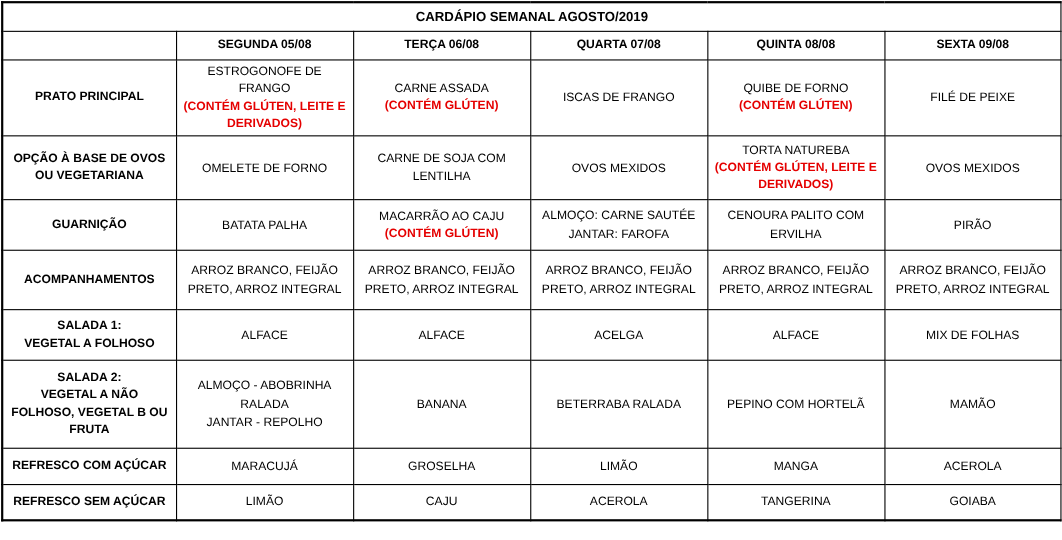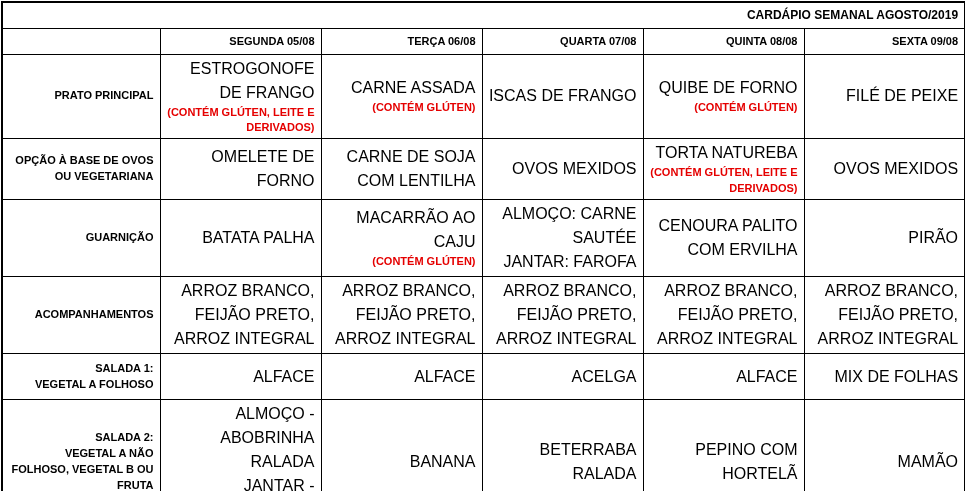--- a/index.html
+++ b/index.html
@@ -6,33 +6,33 @@
   body { font-family: "Liberation Sans", sans-serif; color: #000000; }
   .menu-table {
     width: 963px;
     border-collapse: collapse;
     table-layout: fixed;
     border: 2px solid #000000;
     margin: 1px;
   }
   .menu-table th, .menu-table td {
     border: 1px solid #000000;
-    text-align: right;
+    text-align: center;
     vertical-align: middle;
     padding: 2px 6px;
     overflow: hidden;
   }
   col.c-label { width: 158px; }
   col.c-day { width: 161px; }
   .title-row { height: 26px; }
   .title-cell { font-weight: bold; font-size: 12px; }
   .header-row { height: 26px; }
   .header-row th { font-weight: bold; font-size: 11px; }
   .rowlabel { font-weight: bold; font-size: 11px; white-space: pre-line; line-height: 1.45; }
-  .t { font-size: 16px; white-space: pre-line; line-height: 1.5; }
+  .t { font-size: 11px; white-space: pre-line; line-height: 1.5; }
   .w { font-size: 11px; font-weight: bold; color: #e50000; white-space: pre-line; line-height: 1.45; }
   .r0 { height: 66px; }
   .r1 { height: 58px; margin-left: 12px; }
   .r2 { height: 46px; }
   .r3 { height: 54px; }
   .r4 { height: 46px; }
   .r5 { height: 80px; }
   .r6 { height: 33px; }
   .r7 { height: 32px; }
 </style>
@@ -183,14 +183,50 @@
       <td>
           <div class="t">BETERRABA RALADA</div>
         </td>
       <td>
           <div class="t">PEPINO COM HORTELÃ</div>
         </td>
       <td>
           <div class="t">MAMÃO</div>
         </td>
     </tr>
+    <tr class="r6">
+      <th class="rowlabel">REFRESCO COM AÇÚCAR</th>
+      <td>
+          <div class="t">MARACUJÁ</div>
+        </td>
+      <td>
+          <div class="t">GROSELHA</div>
+        </td>
+      <td>
+          <div class="t">LIMÃO</div>
+        </td>
+      <td>
+          <div class="t">MANGA</div>
+        </td>
+      <td>
+          <div class="t">ACEROLA</div>
+        </td>
+    </tr>
+    <tr class="r7">
+      <th class="rowlabel">REFRESCO SEM AÇÚCAR</th>
+      <td>
+          <div class="t">LIMÃO</div>
+        </td>
+      <td>
+          <div class="t">CAJU</div>
+        </td>
+      <td>
+          <div class="t">ACEROLA</div>
+        </td>
+      <td>
+          <div class="t">TANGERINA</div>
+        </td>
+      <td>
+          <div class="t">GOIABA</div>
+        </td>
+    </tr>
   </tbody>
 </table>
 
 </body></html>

